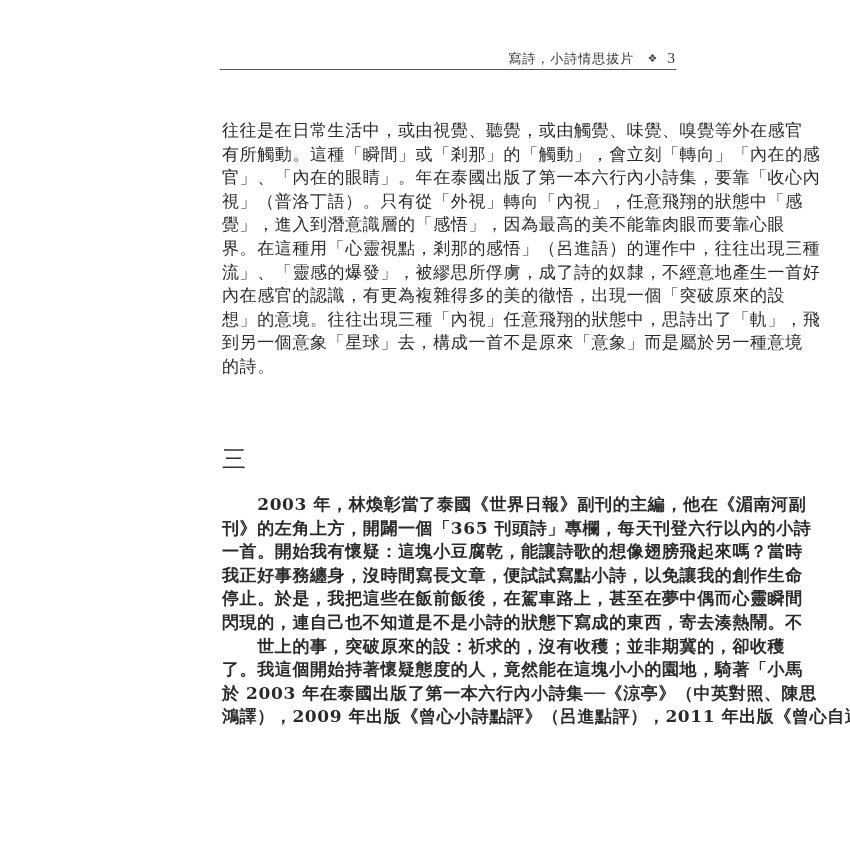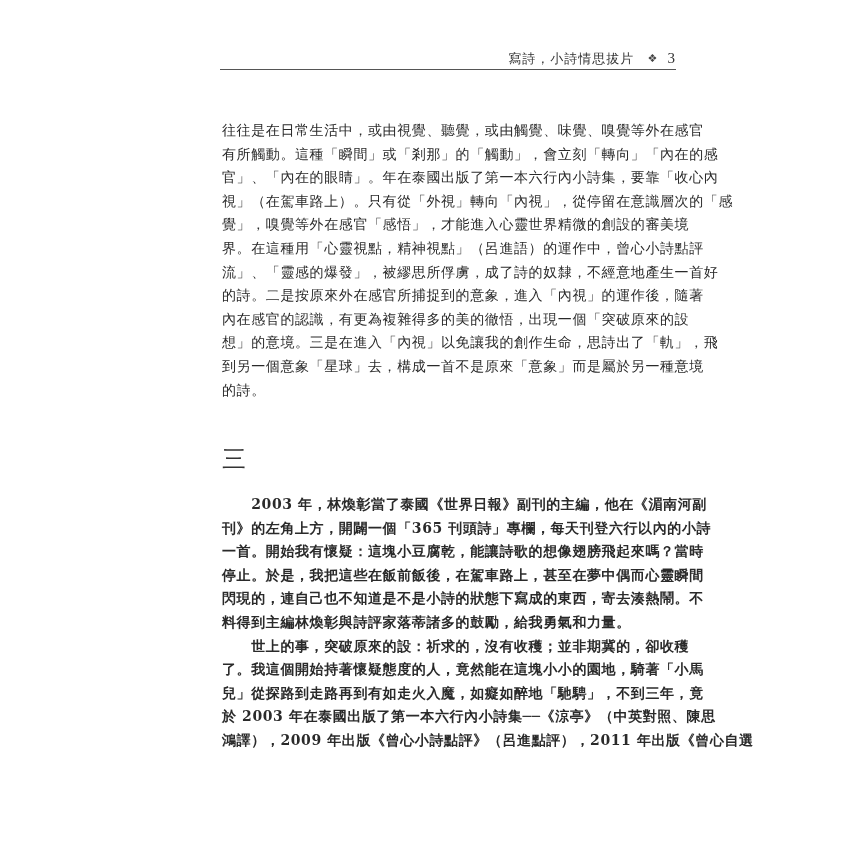--- a/index.html
+++ b/index.html
@@ -50,21 +50,21 @@
       left: 220px;
       top: 69px;
       width: 456px;
       height: 0;
       border-top: 1px solid #555;
     }
     .text-block {
       position: absolute;
       left: 222px;
       width: 456px;
-      font-size: 14px;
+      font-size: 17px;
       line-height: 23.6px;
       letter-spacing: 0.6px;
     }
     .text-block .line {
       white-space: nowrap;
       overflow: visible;
       height: 23.6px;
     }
     .block-1 { top: 119px; }
     .block-2 { top: 493px; font-weight: bold; }
@@ -86,40 +86,38 @@
     <span>寫詩，小詩情思拔片</span>
     <span class="sep-icon">❖</span>
     <span class="page-num">3</span>
   </div>
   <div class="header-rule"></div>
 
   <div class="text-block block-1">
     <div class="line">往往是在日常生活中，或由視覺、聽覺，或由觸覺、味覺、嗅覺等外在感官</div>
     <div class="line">有所觸動。這種「瞬間」或「剎那」的「觸動」，會立刻「轉向」「內在的感</div>
     <div class="line">官」、「內在的眼睛」。年在泰國出版了第一本六行內小詩集，要靠「收心內</div>
-    <div class="line">視」（在駕車路上）。只有從「外視」轉向「內視」，從停留在意識層次的「感</div>
-    <div class="line">覺」，嗅覺等外在感官「感悟」，才能進入心靈世界精微的創設的審美境</div>
-    <div class="line">界。在這種用「心靈視點，精神視點」（呂進語）的運作中，曾心小詩點評</div>
+    <div class="line">視」（普洛丁語）。只有從「外視」轉向「內視」，任意飛翔的狀態中「感</div>
+    <div class="line">覺」，進入到潛意識層的「感悟」，因為最高的美不能靠肉眼而要靠心眼</div>
+    <div class="line">界。在這種用「心靈視點，剎那的感悟」（呂進語）的運作中，往往出現三種</div>
     <div class="line">流」、「靈感的爆發」，被繆思所俘虜，成了詩的奴隸，不經意地產生一首好</div>
-    <div class="line">的詩。二是按原來外在感官所捕捉到的意象，進入「內視」的運作後，隨著</div>
     <div class="line">內在感官的認識，有更為複雜得多的美的徹悟，出現一個「突破原來的設</div>
-    <div class="line">想」的意境。三是在進入「內視」以免讓我的創作生命，思詩出了「軌」，飛</div>
+    <div class="line">想」的意境。往往出現三種「內視」任意飛翔的狀態中，思詩出了「軌」，飛</div>
     <div class="line">到另一個意象「星球」去，構成一首不是原來「意象」而是屬於另一種意境</div>
     <div class="line">的詩。</div>
   </div>
 
   <div class="section-heading">三</div>
 
   <div class="text-block block-2">
     <div class="line">　　2003 年，林煥彰當了泰國《世界日報》副刊的主編，他在《湄南河副</div>
     <div class="line">刊》的左角上方，開闢一個「365 刊頭詩」專欄，每天刊登六行以內的小詩</div>
     <div class="line">一首。開始我有懷疑：這塊小豆腐乾，能讓詩歌的想像翅膀飛起來嗎？當時</div>
+    <div class="line">我正好事務纏身，沒時間寫長文章，便試試寫點小詩，以免讓我的創作生命</div>
     <div class="line">停止。於是，我把這些在飯前飯後，在駕車路上，甚至在夢中偶而心靈瞬間</div>
     <div class="line">閃現的，連自己也不知道是不是小詩的狀態下寫成的東西，寄去湊熱鬧。不</div>
-    <div class="line">料得到主編林煥彰與詩評家落蒂諸多的鼓勵，給我勇氣和力量。</div>
     <div class="line">　　世上的事，突破原來的設：祈求的，沒有收穫；並非期冀的，卻收穫</div>
     <div class="line">了。我這個開始持著懷疑態度的人，竟然能在這塊小小的園地，騎著「小馬</div>
-    <div class="line">兒」從探路到走路再到有如走火入魔，如癡如醉地「馳騁」，不到三年，竟</div>
     <div class="line">於 2003 年在泰國出版了第一本六行內小詩集──《涼亭》（中英對照、陳思</div>
     <div class="line">鴻譯），2009 年出版《曾心小詩點評》（呂進點評），2011 年出版《曾心自選</div>
   </div>
 
 </div>
 
 </body></html>

